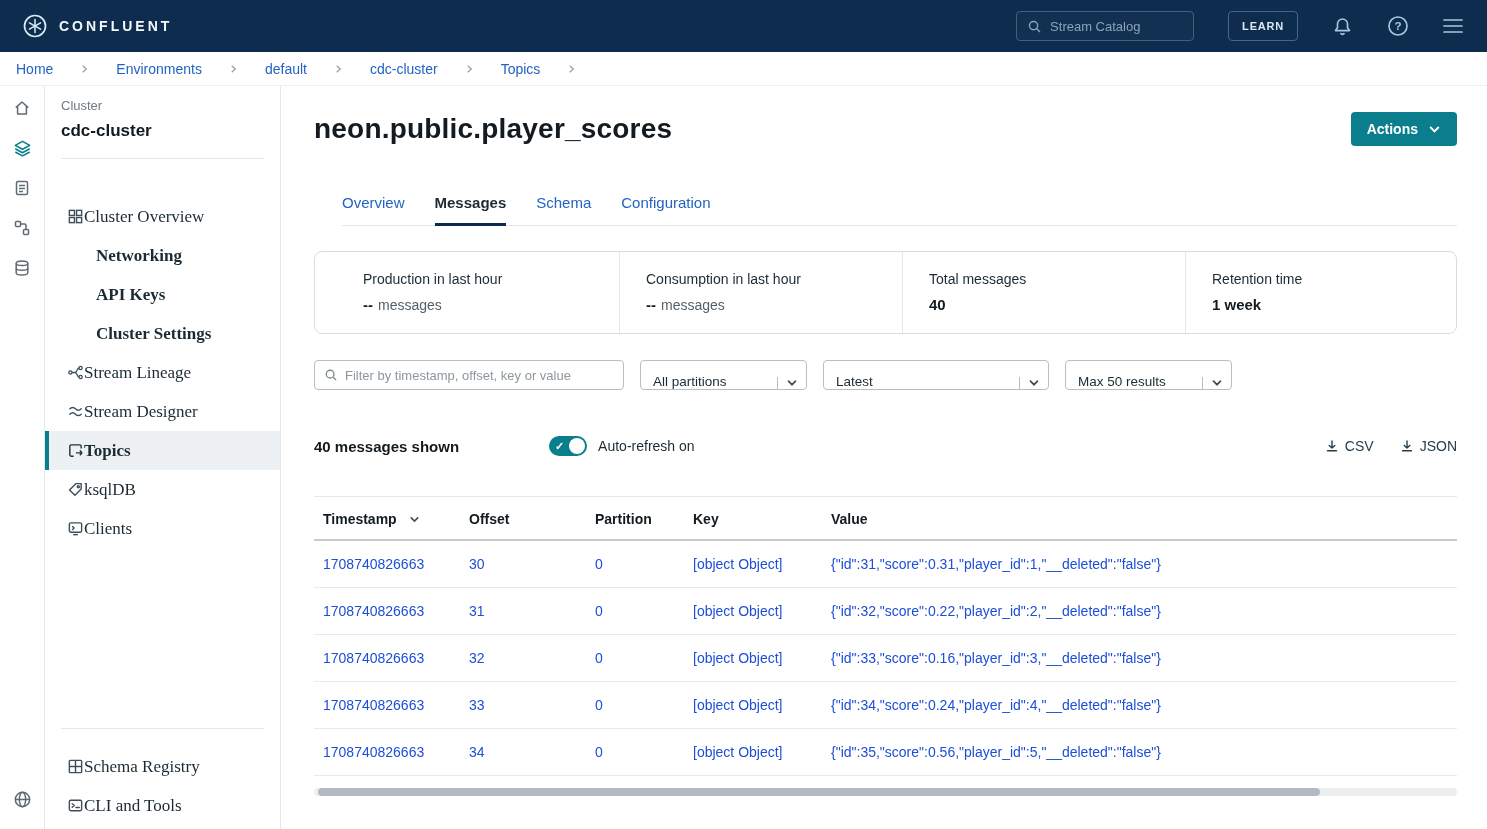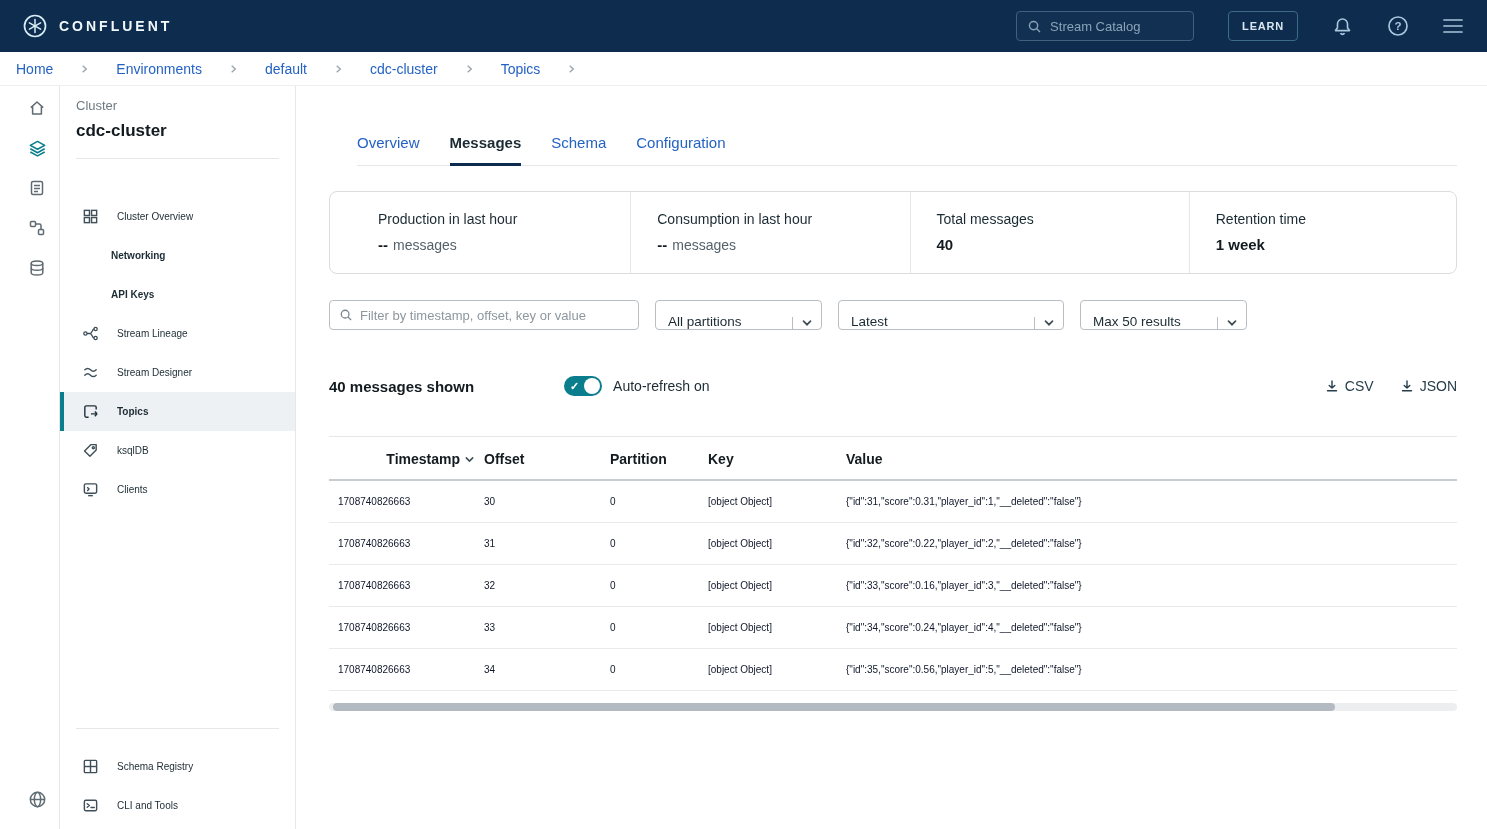--- a/index.html
+++ b/index.html
@@ -17,35 +17,35 @@
   .topbar-search input::placeholder { color:#8aa3b8; }
   .learn-btn { height:30px; padding:0 13px; border:1px solid #3d6a85; border-radius:4px; background:transparent; color:#d9e7f0; font-size:11px; font-weight:700; letter-spacing:0.8px; cursor:pointer; font-family:"Liberation Sans",sans-serif; }
   .icon-btn { background:none; border:none; color:#a9c7dd; cursor:pointer; padding:0; }
 
   
   .breadcrumb { height:34px; display:flex; align-items:center; padding:2px 16px; gap:27px; font-size:14px; border-bottom:1px solid #edeff1; background:#fff;text-align:right; }
   .crumb { color:#2462c4; cursor:pointer; }
   .crumb-sep { display:flex; }
 
   
-  .app-body { display:flex; height:743px;padding-left:15px; }
+  .app-body { display:flex; height:743px; }
 
   
   .rail { width:45px; border-right:1px solid #e5e8ea; display:flex; flex-direction:column; align-items:center; padding:2px 0 10px; flex:none; }
   .rail-icon { width:45px; height:40px; display:flex; align-items:center; justify-content:center; color:#5f6b73; cursor:pointer; }
   .rail-icon.active { color:#0a7e8c; }
   .rail-spacer { flex:1; }
 
   
   .sidebar { width:236px; border-right:1px solid #e5e8ea; display:flex; flex-direction:column; padding-top:12px; flex:none; }
   .cluster-label { font-size:13px; color:#6e7a82; padding:0 16px; }
   .cluster-name { font-size:17px; font-weight:700; padding:8px 16px 0; color:#131b20; }
   .side-divider { height:1px; background:#e5e8ea; margin:17px 16px 0; }
   .nav { margin-top:38px; }
-  .nav-item { height:39px; display:flex; align-items:center; gap:18px; padding-left:17px; font-size:10px; color:#1c2b33; cursor:pointer; border-left:4px solid transparent; }
+  .nav-item { height:39px; display:flex; align-items:center; gap:0; padding-left:17px; font-size:17px; color:#1c2b33; cursor:pointer; border-left:4px solid transparent;font-family:Liberation Serif, serif; }
   .nav-icon { width:18px; height:18px; display:flex; align-items:center; justify-content:center; color:#3f4f59; flex:none; }
   .nav-item.indent { padding-left:47px; font-weight:700; }
   .nav-item.active { background:#eef1f3; border-left-color:#0a7e8c; font-weight:700; }
   .nav-item.active .nav-icon { color:#20323c; }
   .side-footer { padding-bottom:4px; }
 
   
   .main { flex:1; padding:0 30px 0 33px; overflow:hidden; background:#fff; }
   .main-header { display:flex; justify-content:space-between; align-items:center; margin-top:26px; }
   .page-title { font-size:28px; font-weight:700; color:#131b20; letter-spacing:0.2px; }
@@ -76,22 +76,22 @@
   .messages-shown { font-size:15px; font-weight:700; color:#131b20; }
   .toggle { width:38px; height:20px; border-radius:10px; background:#0a7e8c; position:relative; margin-left:90px; cursor:pointer; display:flex; align-items:center; flex:none; }
   .toggle-check { color:#fff; font-size:11px; font-weight:700; margin-left:6px; line-height:1; }
   .toggle-knob { position:absolute; right:2px; top:2px; width:16px; height:16px; border-radius:50%; background:#fff; }
   .auto-refresh-label { margin-left:11px; font-size:14px; }
   .export-group { margin-left:auto; display:flex; gap:26px; }
   .export-link { display:flex; align-items:center; gap:6px; font-size:14px; color:#253d4a; cursor:pointer; }
 
   .msg-table { width:100%; border-collapse:collapse; margin-top:40px; table-layout:fixed; }
   .msg-table th { text-align:left; font-size:14px; font-weight:700; color:#131b20; padding:14px 0 12px 9px; border-top:1px solid #e5e8ea; border-bottom:2px solid #c6ccd0; }
-  .msg-table th .th-inner { display:flex; align-items:center; gap:4px;justify-content:flex-end; }
-  .msg-table td { font-size:10px; padding:15px 0 15px 9px; border-bottom:1px solid #e8ebed; color:#0f172a; overflow:hidden; white-space:nowrap; }
+  .msg-table th .th-inner { display:flex; align-items:center; gap:12px; }
+  .msg-table td { font-size:14px; padding:15px 0 15px 9px; border-bottom:1px solid #e8ebed; color:#1d4ed8; overflow:hidden; white-space:nowrap; }
 
   .hscroll { margin-top:12px; height:8px; background:#eceef0; border-radius:4px; position:relative; }
   .hscroll-thumb { position:absolute; left:4px; top:0; height:8px; width:1002px; background:#b4bac1; border-radius:4px; cursor:pointer; }
 </style>
 </head>
 <body>
 
 <header class="topbar">
   <div class="brand">
     <span>
@@ -236,20 +236,23 @@
             </svg>
         </span>
         <span>Cluster Overview</span>
       </div>
       <div class="nav-item indent">
         <span>Networking</span>
       </div>
       <div class="nav-item indent">
         <span>API Keys</span>
       </div>
+      <div class="nav-item indent">
+        <span>Cluster Settings</span>
+      </div>
       <div class="nav-item">
         <span class="nav-icon">
           <svg width="17" height="17" viewBox="0 0 18 18" fill="none" stroke="currentColor" stroke-width="1.4">
               <circle cx="3.6" cy="9" r="1.7"></circle>
               <circle cx="14.4" cy="4.2" r="1.7"></circle>
               <circle cx="14.4" cy="13.8" r="1.7"></circle>
               <path d="M5.3 9h3.2c2.3 0 2.1-4.8 4.2-4.8M8.5 9c2.3 0 2.1 4.8 4.2 4.8"></path>
             </svg>
         </span>
         <span>Stream Lineage</span>
@@ -315,20 +318,31 @@
               <path d="M9.5 11.2H13"></path>
             </svg>
         </span>
         <span>CLI and Tools</span>
       </div>
     </div>
   </aside>
 
   <main class="main">
 
+    <div class="main-header">
+      <h1 class="page-title">neon.public.player_scores</h1>
+      <button class="actions-btn">
+        <span>Actions</span>
+        <span>
+          <svg width="13" height="13" viewBox="0 0 12 12" fill="none" stroke="#fff" stroke-width="1.8" stroke-linecap="round">
+              <path d="M2.5 4.2L6 7.7l3.5-3.5"></path>
+            </svg>
+        </span>
+      </button>
+    </div>
 
     <nav class="tabs">
       <div class="tab">Overview</div>
       <div class="tab active">Messages</div>
       <div class="tab">Schema</div>
       <div class="tab">Configuration</div>
     </nav>
 
     <section class="stats-card">
       <div class="stat">

